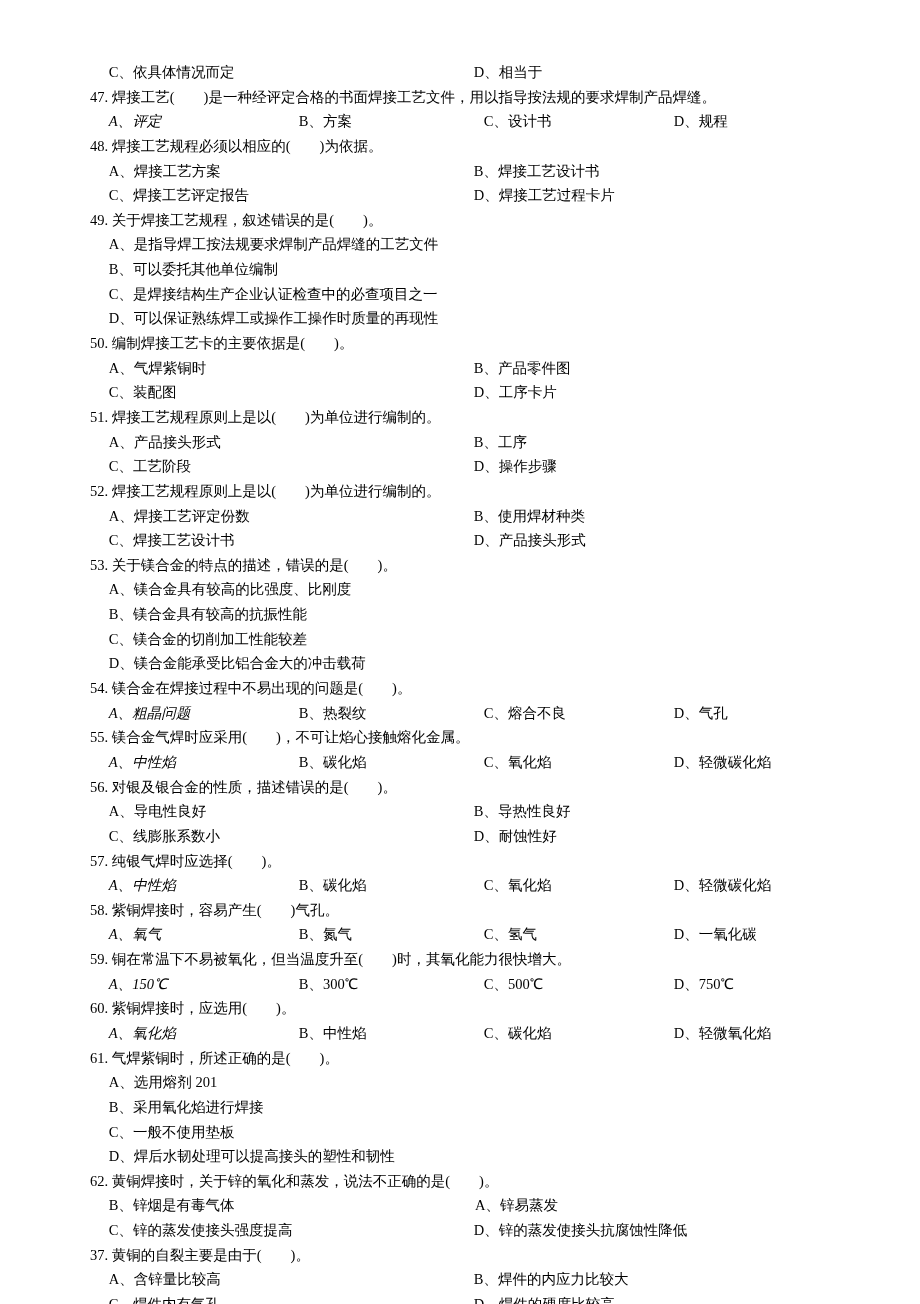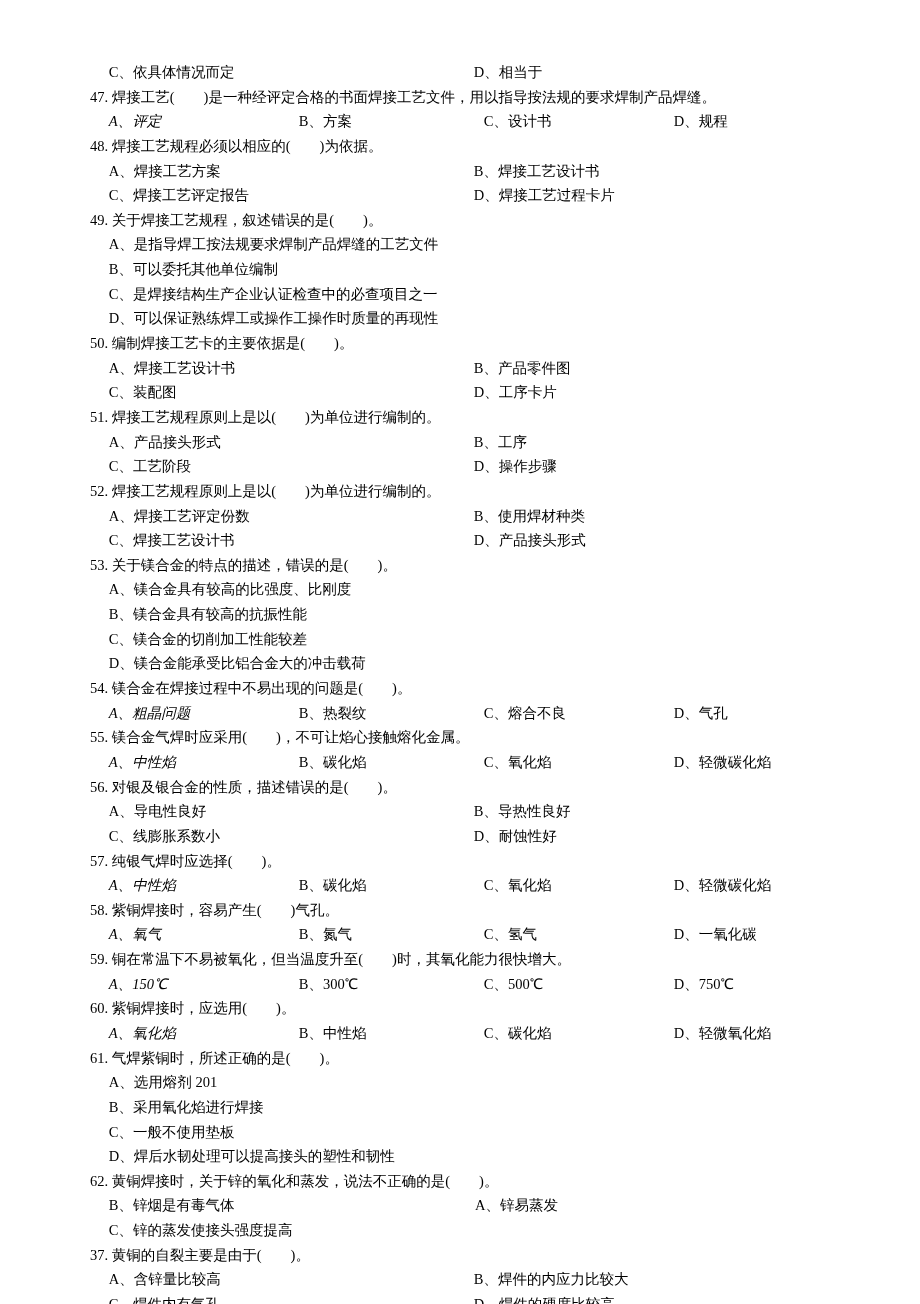--- a/index.html
+++ b/index.html
@@ -56,21 +56,21 @@
       <span class="opt colA2">C、焊接工艺评定报告</span>
       <span class="opt colB2">D、焊接工艺过程卡片</span>
     </div>
     <div class="stem">49. 关于焊接工艺规程，叙述错误的是(　　)。</div>
     <div class="ind">A、是指导焊工按法规要求焊制产品焊缝的工艺文件</div>
     <div class="ind">B、可以委托其他单位编制</div>
     <div class="ind">C、是焊接结构生产企业认证检查中的必查项目之一</div>
     <div class="ind">D、可以保证熟练焊工或操作工操作时质量的再现性</div>
     <div class="stem">50. 编制焊接工艺卡的主要依据是(　　)。</div>
     <div class="options-row">
-      <span class="opt colA2">A、焊接工艺设计书</span>
+      <span class="opt colA2">A、气焊紫铜时</span>
       <span class="opt colB2">B、产品零件图</span>
     </div>
     <div class="options-row">
       <span class="opt colA2">C、装配图</span>
       <span class="opt colB2">D、工序卡片</span>
     </div>
     <div class="stem">51. 焊接工艺规程原则上是以(　　)为单位进行编制的。</div>
     <div class="options-row">
       <span class="opt colA2">A、产品接头形式</span>
       <span class="opt colB2">B、工序</span>
@@ -149,20 +149,21 @@
     <div class="ind">B、采用氧化焰进行焊接</div>
     <div class="ind">C、一般不使用垫板</div>
     <div class="ind">D、焊后水韧处理可以提高接头的塑性和韧性</div>
     <div class="stem">62. 黄铜焊接时，关于锌的氧化和蒸发，说法不正确的是(　　)。</div>
     <div class="options-row">
       <span class="opt colB2">B、锌烟是有毒气体</span>
       <span class="opt colA2">A、锌易蒸发</span>
     </div>
     <div class="options-row">
       <span class="opt colA2">C、锌的蒸发使接头强度提高</span>
+      <span class="opt colB2">D、锌的蒸发使接头抗腐蚀性降低</span>
     </div>
     <div class="stem">37. 黄铜的自裂主要是由于(　　)。</div>
     <div class="options-row">
       <span class="opt colA2">A、含锌量比较高</span>
       <span class="opt colB2">B、焊件的内应力比较大</span>
     </div>
     <div class="options-row">
       <span class="opt colA2">C、焊件内有气孔</span>
       <span class="opt colB2">D、焊件的硬度比较高</span>
     </div>

